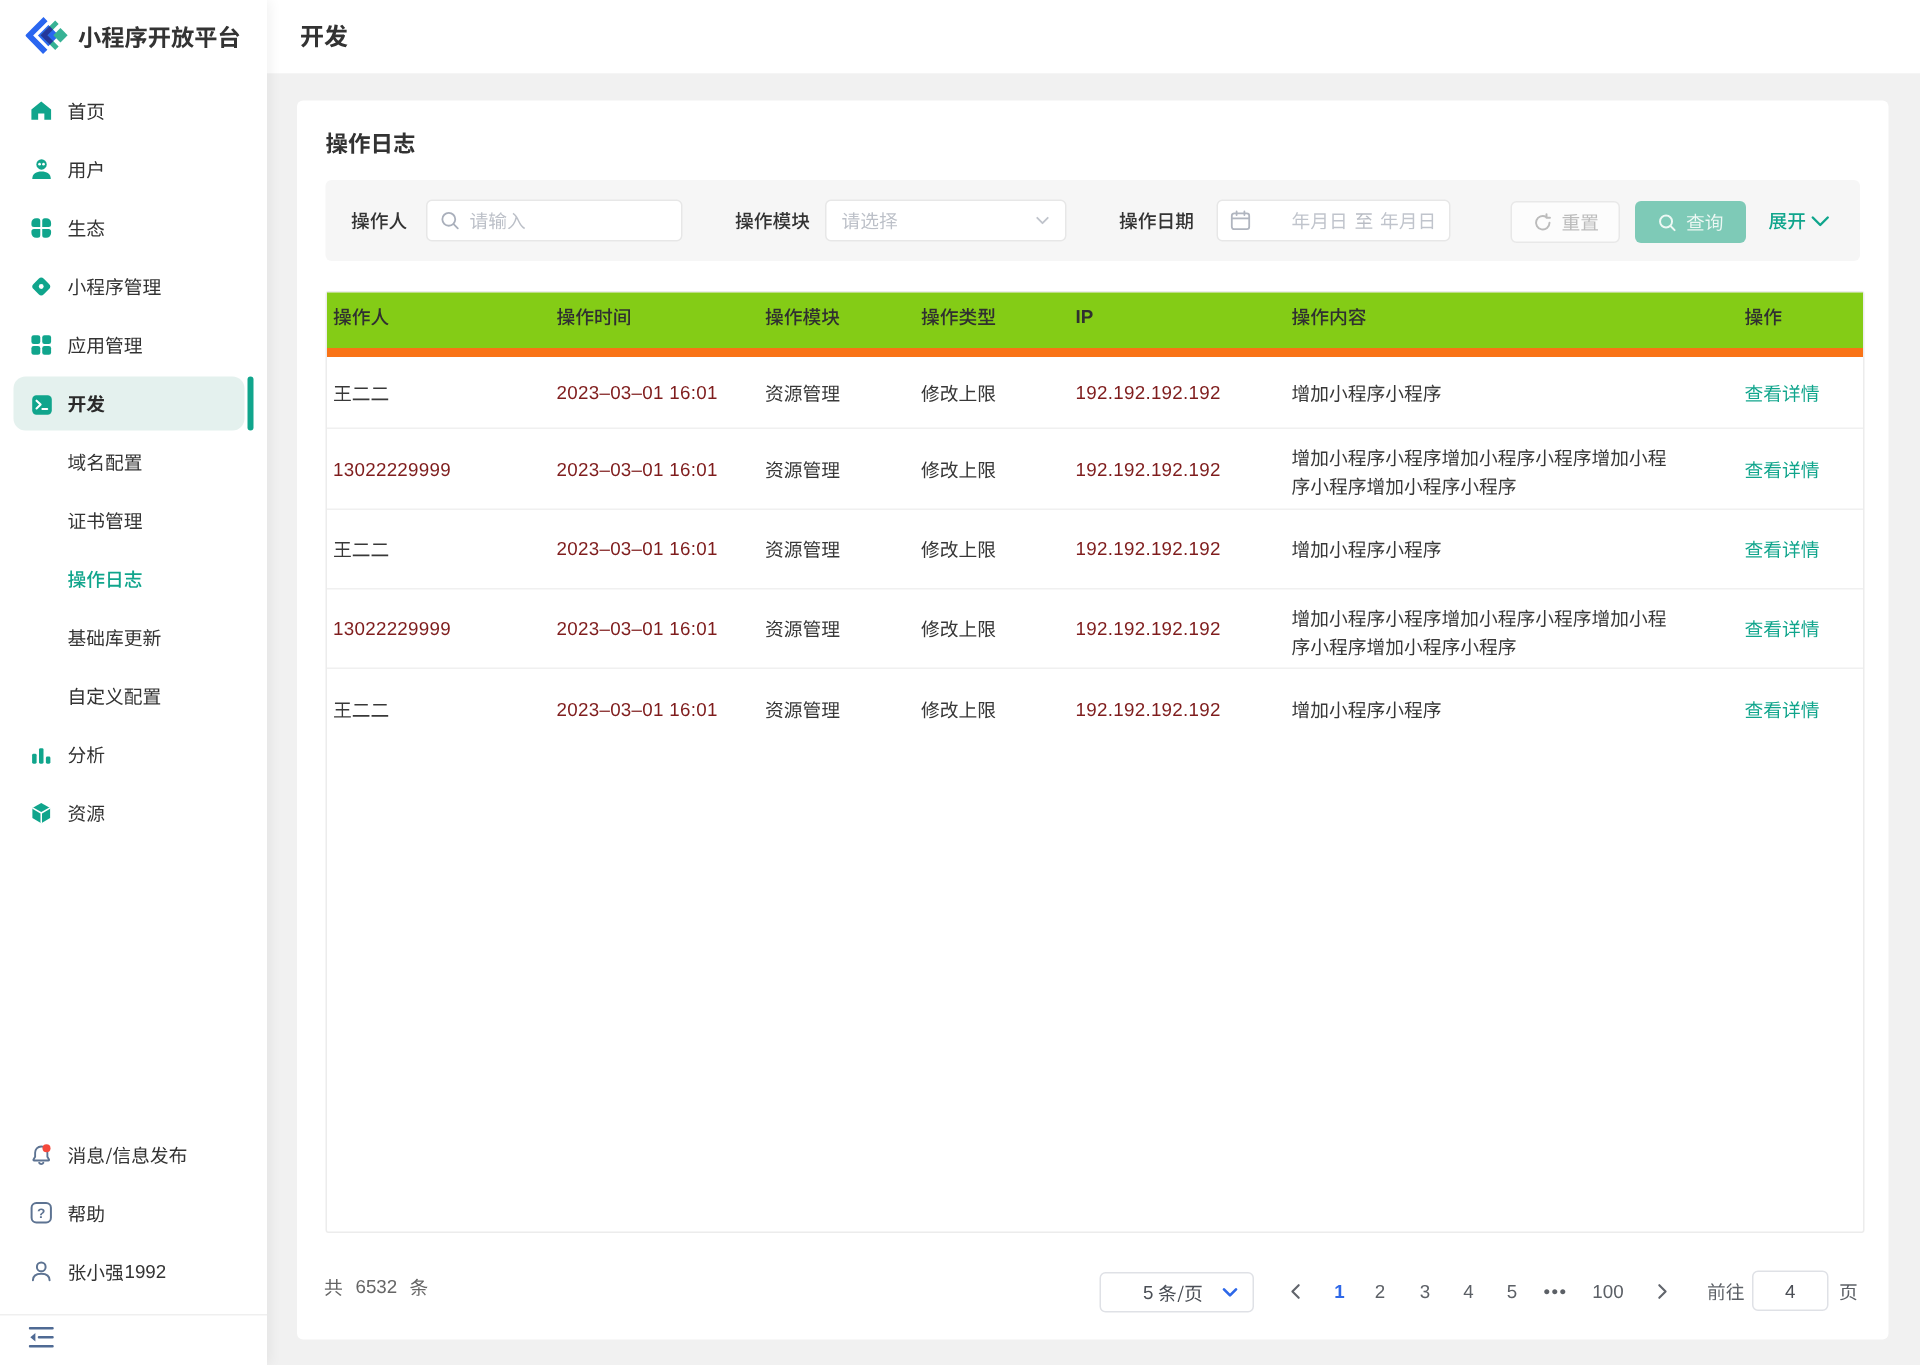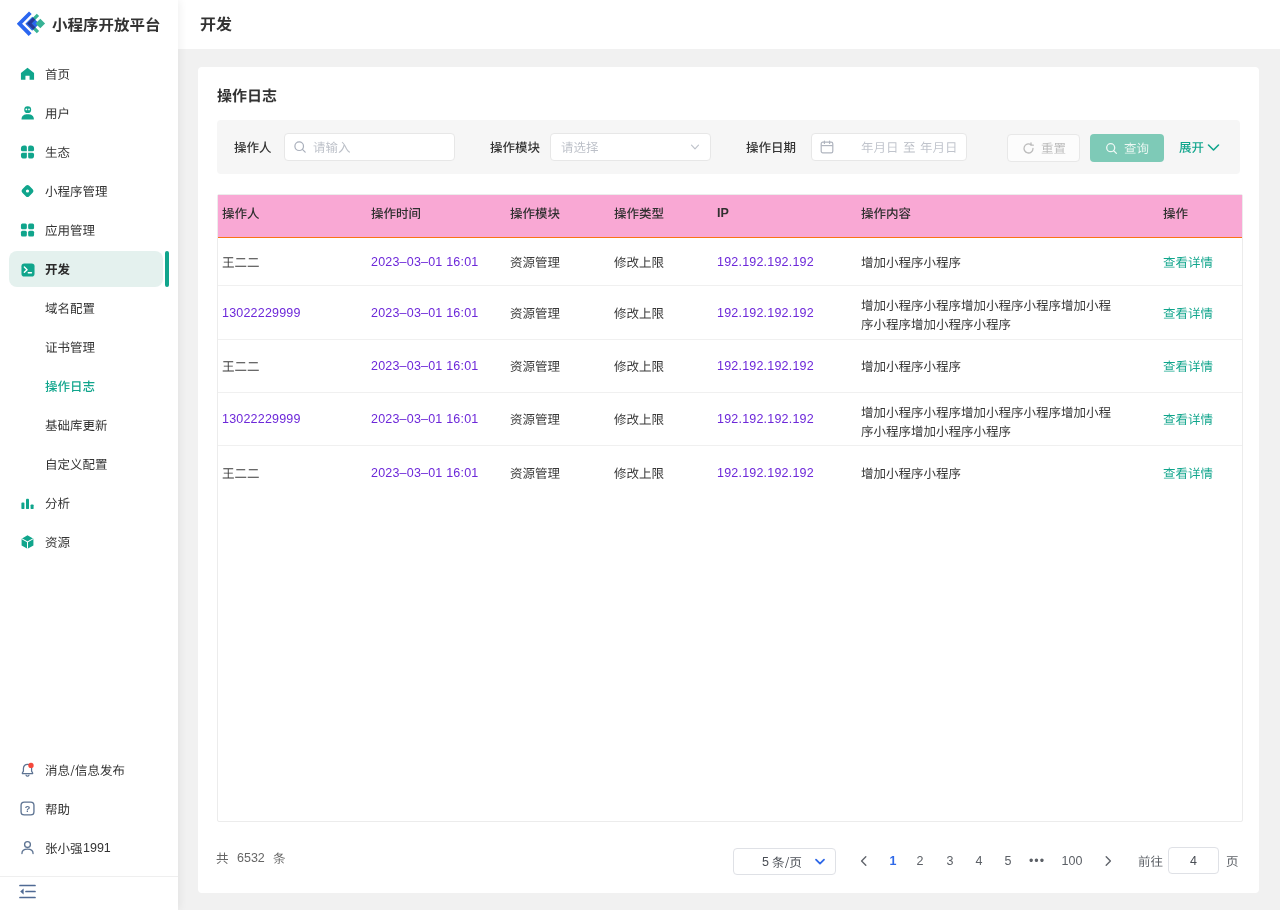--- a/index.html
+++ b/index.html
@@ -17,25 +17,25 @@
 #side-divider { position:absolute; left:0; top:876px; width:178px; height:1px; background:#efefef; }
 
 #topbar { position:absolute; left:178px; top:0; width:1102px; height:49px; background:#fff; }
 #content { position:absolute; left:178px; top:49px; width:1102px; height:861px; background:#f1f1f1; }
 #card { position:absolute; left:198px; top:67px; width:1061px; height:826px; background:#fff; border-radius:4px; }
 #filterbar { position:absolute; left:217px; top:120px; width:1023px; height:54px; background:#f6f6f6; border-radius:4px; }
 .fin { position:absolute; top:133px; height:28px; background:#fff; border:1px solid #e7e7e7; border-radius:4px; display:flex; align-items:center; }
 .btn { position:absolute; top:134px; height:28px; border-radius:4px; display:flex; align-items:center; justify-content:center; }
 
 #tablebox { position:absolute; left:217px; top:194px; width:1026px; height:628px; border:1px solid #ececec; border-radius:2px; background:#fff; }
-#thead { position:absolute; left:0; top:0; width:1024px; height:43px; background:#f9a8d4; border-bottom:1px solid #f97316; } #thead .cell { margin-top:-3px; }
+#thead { position:absolute; left:0; top:0; width:1024px; height:43px; background:#84cc16; border-bottom:6px solid #f97316; } #thead .cell { margin-top:-3px; }
 .trow { position:absolute; left:0; width:1024px; border-bottom:1px solid #f0f0f0; }
 .cell { position:absolute; display:flex; align-items:center; height:100%; }
 .c1{left:4px;} .c2{left:153px;} .c3{left:292px;} .c4{left:396px;} .c5{left:499px;} .c6{left:643px;} .c7{left:945px;}
-.num { font-size:12.5px; color:#6d28d9; letter-spacing:.2px; }
+.num { font-size:12.5px; color:#7f1d1d; letter-spacing:.2px; }
 
 #pager { position:absolute; left:198px; top:845px; width:1204px; height:32px; }
 .pnum { position:absolute; top:0; height:32px; display:flex; align-items:center; justify-content:center; width:28px; font-size:12.5px; color:#5c6066; }
 </style>
 </head>
 <body>
 
 <div id="topbar">
   <div class="abs" style="left:22px;top:16px;">
       <svg class="zh" width="32" height="16" viewBox="0 0 32 16">
@@ -249,21 +249,21 @@
         <svg width="17" height="17" viewBox="0 0 17 17">
           <circle cx="8.5" cy="5.2" r="3.3" stroke="#5d7392" stroke-width="1.5" fill="none"></circle>
           <path d="M2.2 15.3 C2.2 11.7 4.8 10.3 8.5 10.3 C12.2 10.3 14.8 11.7 14.8 15.3" stroke="#5d7392" stroke-width="1.5" fill="none" stroke-linecap="round"></path>
         </svg>
       </span>
     <span class="mi-text">
         <span style="display:flex;align-items:center;">
           <svg class="zh" width="38" height="12" viewBox="0 0 38 12">
             <path d="M10.6 1.1C9.9 2.3 8.7 3.6 7.5 4.3C7.7 4.5 8.1 4.8 8.2 5C9.5 4.1 10.7 2.8 11.5 1.3ZM1.5 3.8C1.4 5 1.2 6.6 1.1 7.6H3.6C3.5 9.8 3.3 10.7 3.1 11C3 11.1 2.9 11.1 2.7 11.1C2.4 11.1 1.8 11.1 1.2 11C1.3 11.3 1.4 11.6 1.5 11.9C2.1 11.9 2.7 11.9 3 11.9C3.4 11.8 3.7 11.8 3.9 11.5C4.2 11.2 4.4 10.1 4.5 7.1C4.6 7 4.6 6.7 4.6 6.7H2.1C2.1 6.1 2.2 5.4 2.3 4.7H4.5V1H1.2V1.8H3.6V3.8ZM5.9 12.1C6.1 11.9 6.5 11.7 9 10.7C8.9 10.5 8.9 10.1 8.9 9.8L7 10.5V6.2H8.2C8.8 8.7 9.9 10.7 11.5 11.8C11.7 11.6 11.9 11.2 12.2 11.1C10.7 10.2 9.7 8.3 9.1 6.2H12V5.3H7V0.8H6.1V5.3H4.7V6.2H6.1V10.4C6.1 10.9 5.8 11.2 5.5 11.3C5.7 11.4 5.9 11.8 5.9 12.1ZM18.3 0.7V10.7C18.3 10.9 18.2 11 17.9 11C17.7 11.1 16.8 11.1 15.9 11C16 11.3 16.2 11.7 16.3 12C17.4 12 18.2 12 18.7 11.8C19.1 11.7 19.3 11.4 19.3 10.7V0.7ZM21.3 3.9C22.4 5.7 23.4 8 23.7 9.5L24.7 9.1C24.4 7.6 23.3 5.3 22.2 3.5ZM15 3.6C14.7 5.3 14 7.4 12.9 8.8C13.2 8.9 13.6 9.1 13.8 9.3C14.9 7.9 15.7 5.6 16.1 3.8ZM31.5 2H35.1V3.5H31.5ZM30.6 1.2V4.3H32.9V5.4H30.3V8.8H32.9V10.6L29.8 10.8L29.9 11.7C31.5 11.6 33.7 11.4 35.9 11.2C36 11.6 36.2 11.8 36.2 12.1L37.1 11.7C36.8 11 36.1 9.8 35.5 9L34.7 9.3C35 9.7 35.2 10 35.5 10.4L33.7 10.5V8.8H36.3V5.4H33.7V4.3H36V1.2ZM31.2 6.2H32.9V8H31.2ZM33.7 6.2H35.5V8H33.7ZM26.1 3.9C26 5.1 25.8 6.7 25.6 7.7H26.1L28.6 7.7C28.4 9.8 28.3 10.7 28 10.9C27.9 11.1 27.8 11.1 27.6 11.1C27.4 11.1 26.9 11.1 26.3 11C26.4 11.3 26.5 11.6 26.6 11.9C27.1 11.9 27.7 11.9 28 11.9C28.4 11.9 28.6 11.8 28.8 11.5C29.2 11.2 29.4 10.1 29.5 7.2C29.5 7.1 29.6 6.8 29.6 6.8H26.6C26.7 6.2 26.8 5.5 26.8 4.8H29.6V1.2H25.7V2H28.7V3.9Z" fill="#333"></path>
           </svg>
-          <span class="num" style="color:#333;letter-spacing:0;">1991</span>
+          <span class="num" style="color:#333;letter-spacing:0;">1992</span>
         </span>
       </span>
   </div>
   <div id="side-divider"></div>
   <div class="abs" style="left:19px;top:884px;">
     <svg width="17" height="15" viewBox="0 0 17 15">
         <path d="M1 1.5 H16 M7 7.5 H16 M1 13.5 H16" stroke="#4f6a94" stroke-width="1.7" fill="none" stroke-linecap="round"></path>
         <path d="M4.6 4.6 L1.2 7.5 4.6 10.4 Z" fill="#4f6a94"></path>
       </svg>
   </div>

